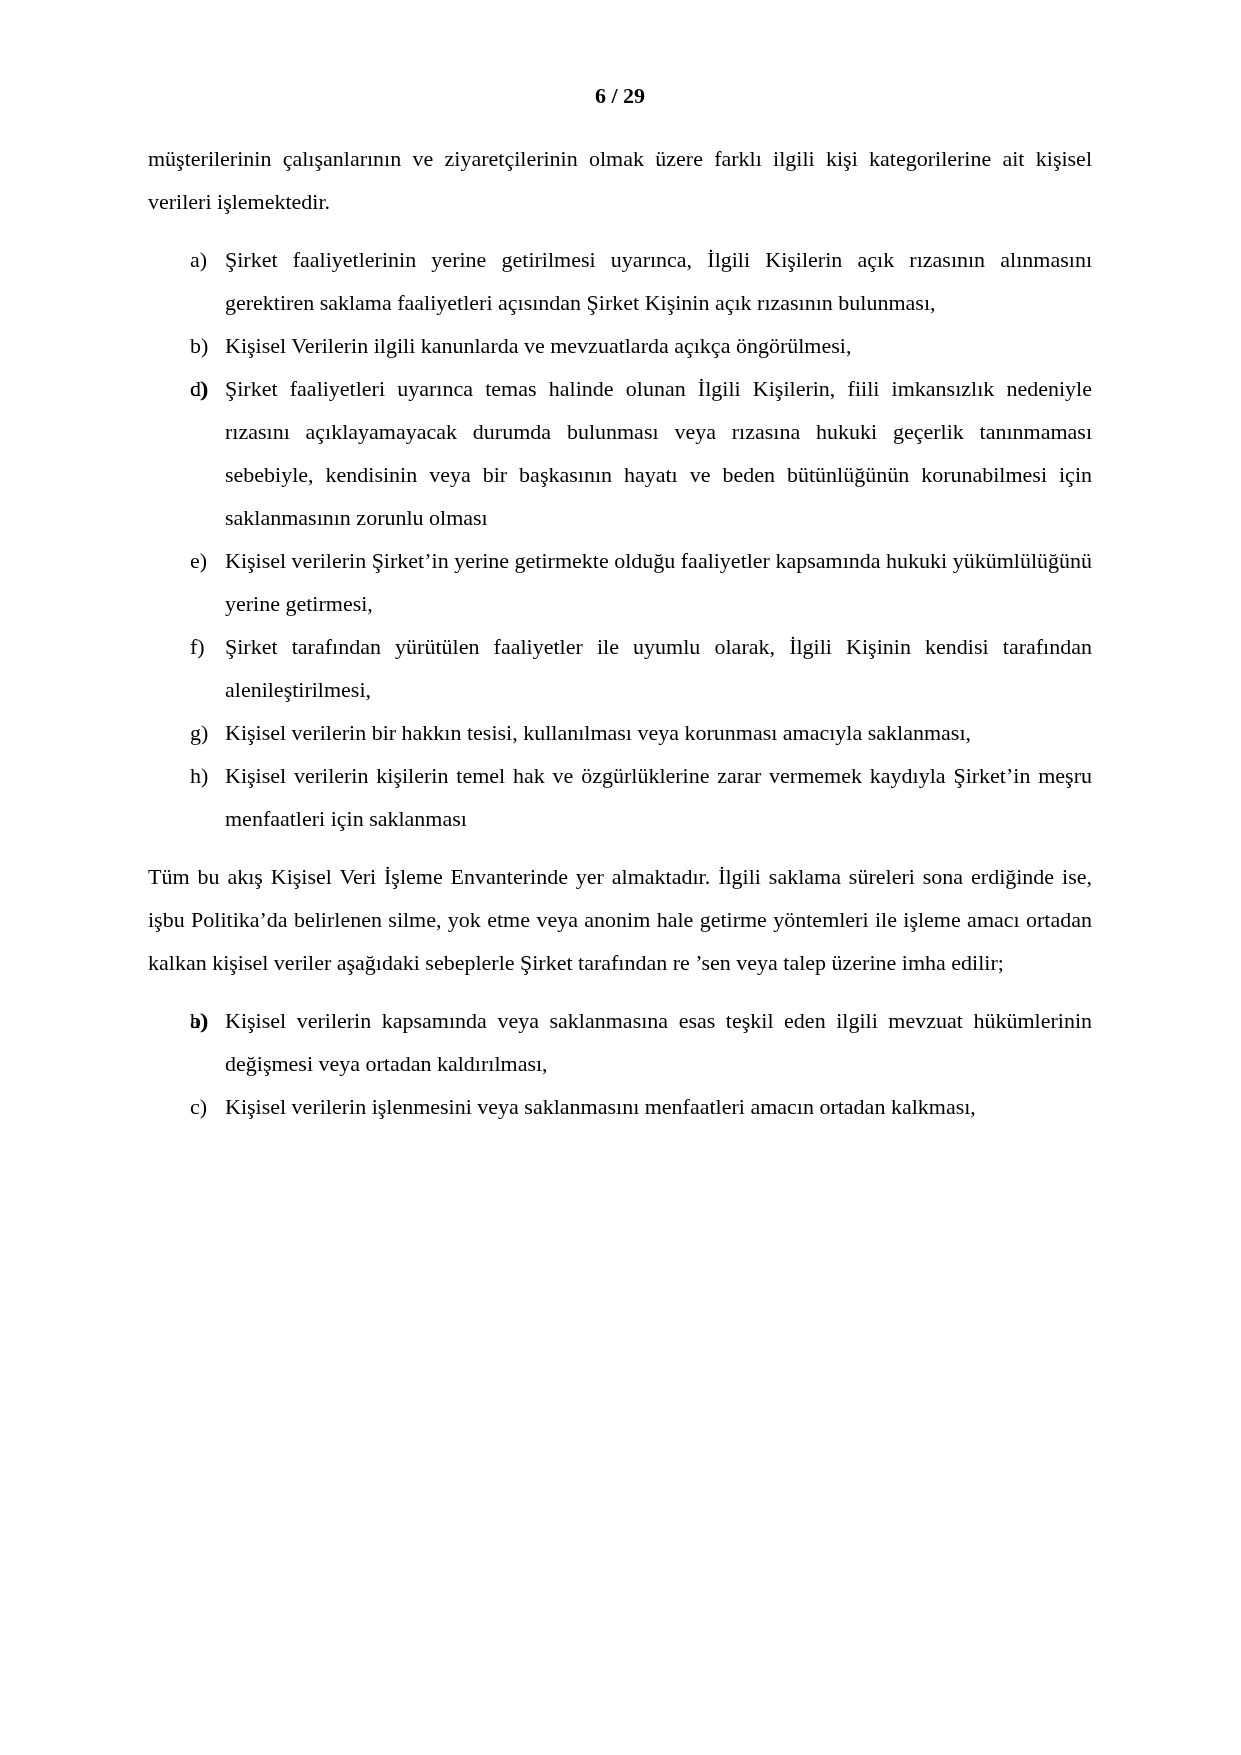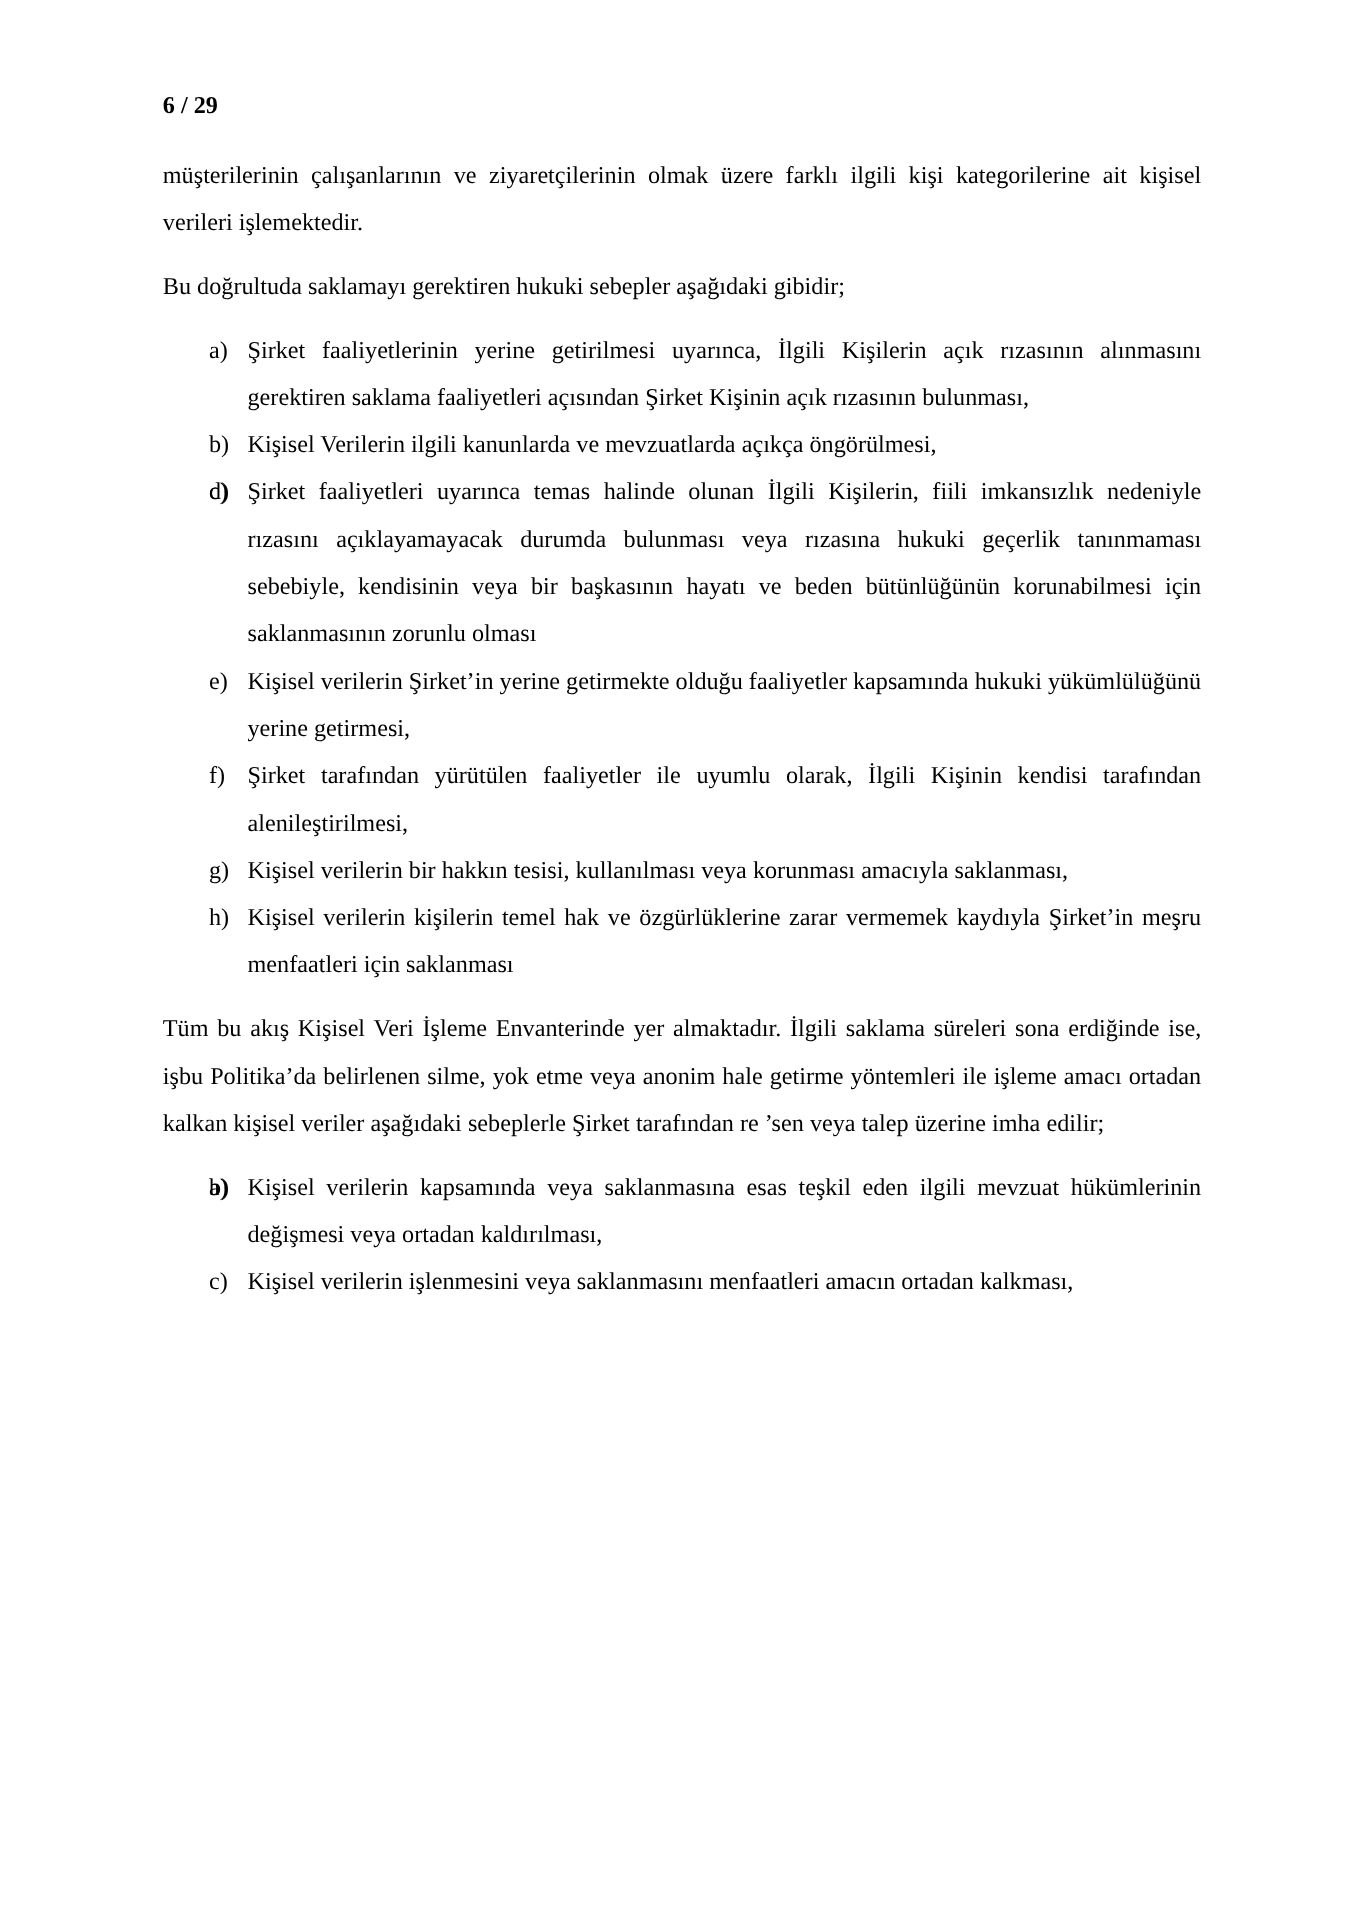--- a/index.html
+++ b/index.html
@@ -15,21 +15,21 @@
     background: #ffffff;
     box-sizing: border-box;
     padding: 82px 149px 0 148px;
     font-family: "Liberation Serif", "DejaVu Serif", serif;
     font-size: 22px;
     line-height: 43px;
     color: #000000;
     overflow: hidden;
   }
   .page-number {
-    text-align: left;
+    text-align: center;
     font-weight: bold;
     line-height: 28px;
     margin: 0 0 27px 0;
   }
   .para {
     margin: 0 0 15px 0;
     text-align: justify;
   }
   .ol-list {
     margin: 0 0 15px 0;
@@ -48,21 +48,20 @@
 </head>
 <body>
 
 <div class="page">
 
   <div class="page-number">6 / 29</div>
 
   <p class="para">müşterilerinin çalışanlarının ve ziyaretçilerinin olmak üzere farklı ilgili kişi kategorilerine ait kişisel verileri işlemektedir.</p>
 
 
-  <p class="para">Bu doğrultuda saklamayı gerektiren hukuki sebepler aşağıdaki gibidir;</p>
 
   <div class="ol-list">
     <div class="list-item">
       <span class="marker">a)</span>
       <span>Şirket faaliyetlerinin yerine getirilmesi uyarınca, İlgili Kişilerin açık rızasının alınmasını gerektiren saklama faaliyetleri açısından Şirket Kişinin açık rızasının bulunması,</span>
     </div>
     <div class="list-item">
       <span class="marker">b)</span>
       <span>Kişisel Verilerin ilgili kanunlarda ve mevzuatlarda açıkça öngörülmesi,</span>
     </div>

